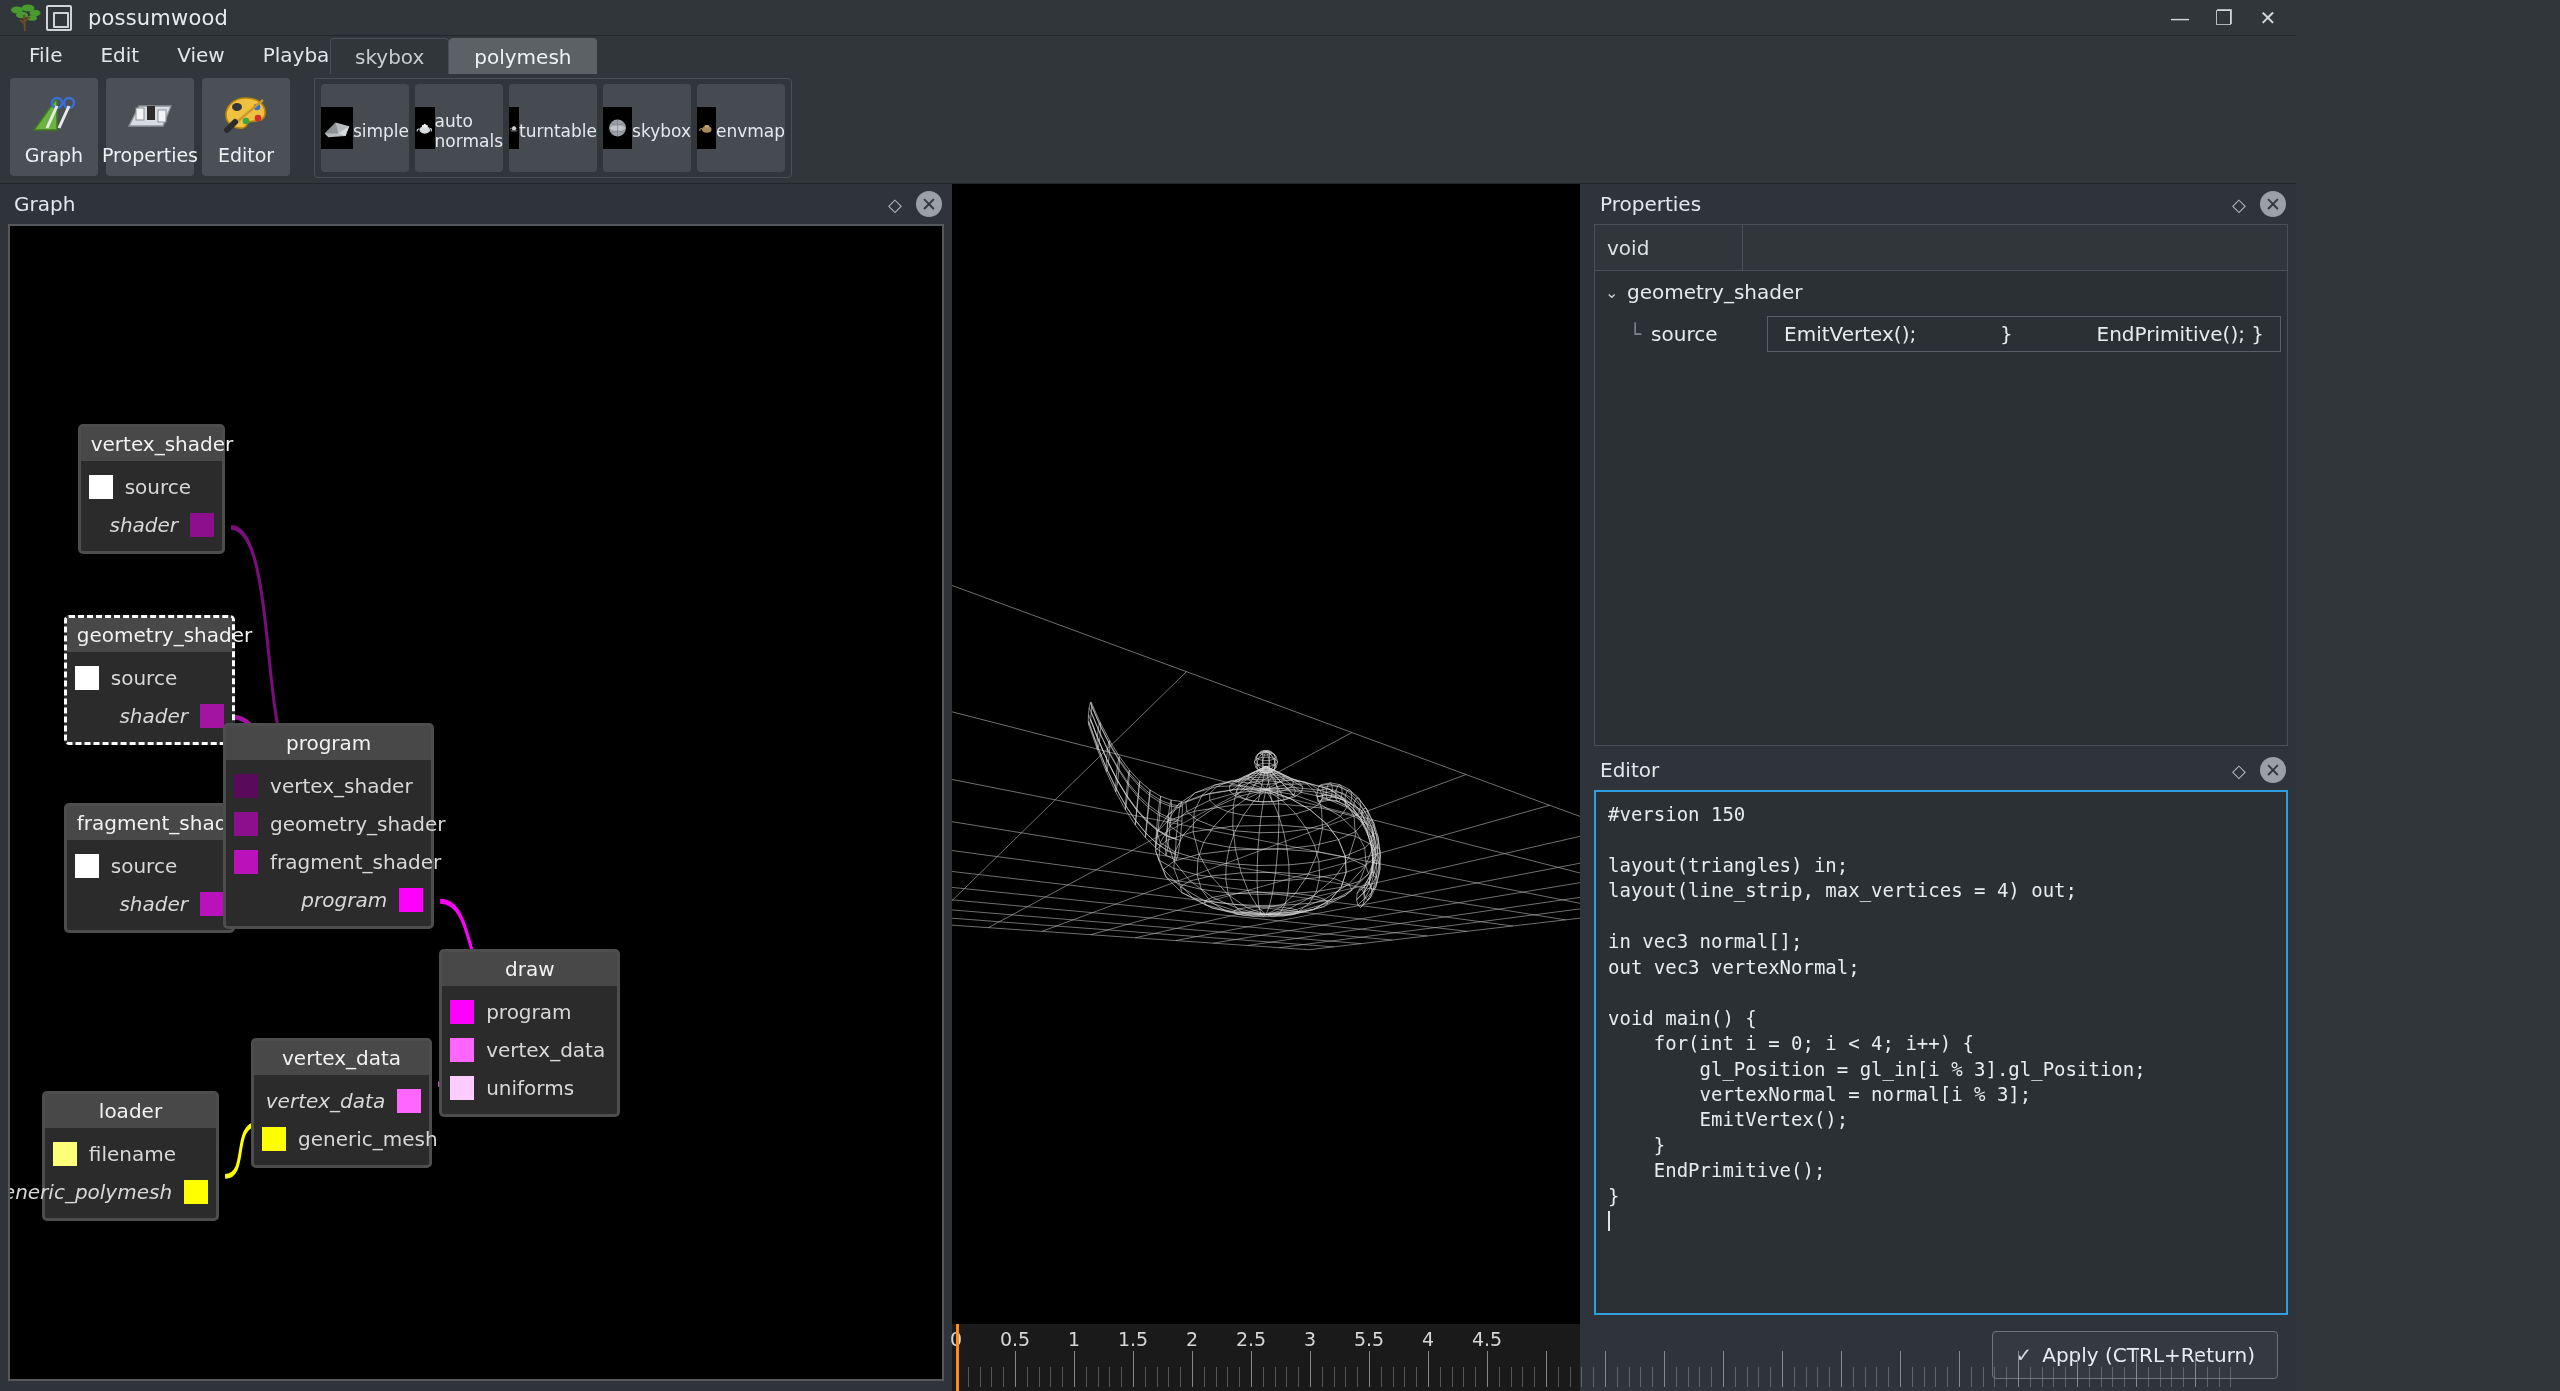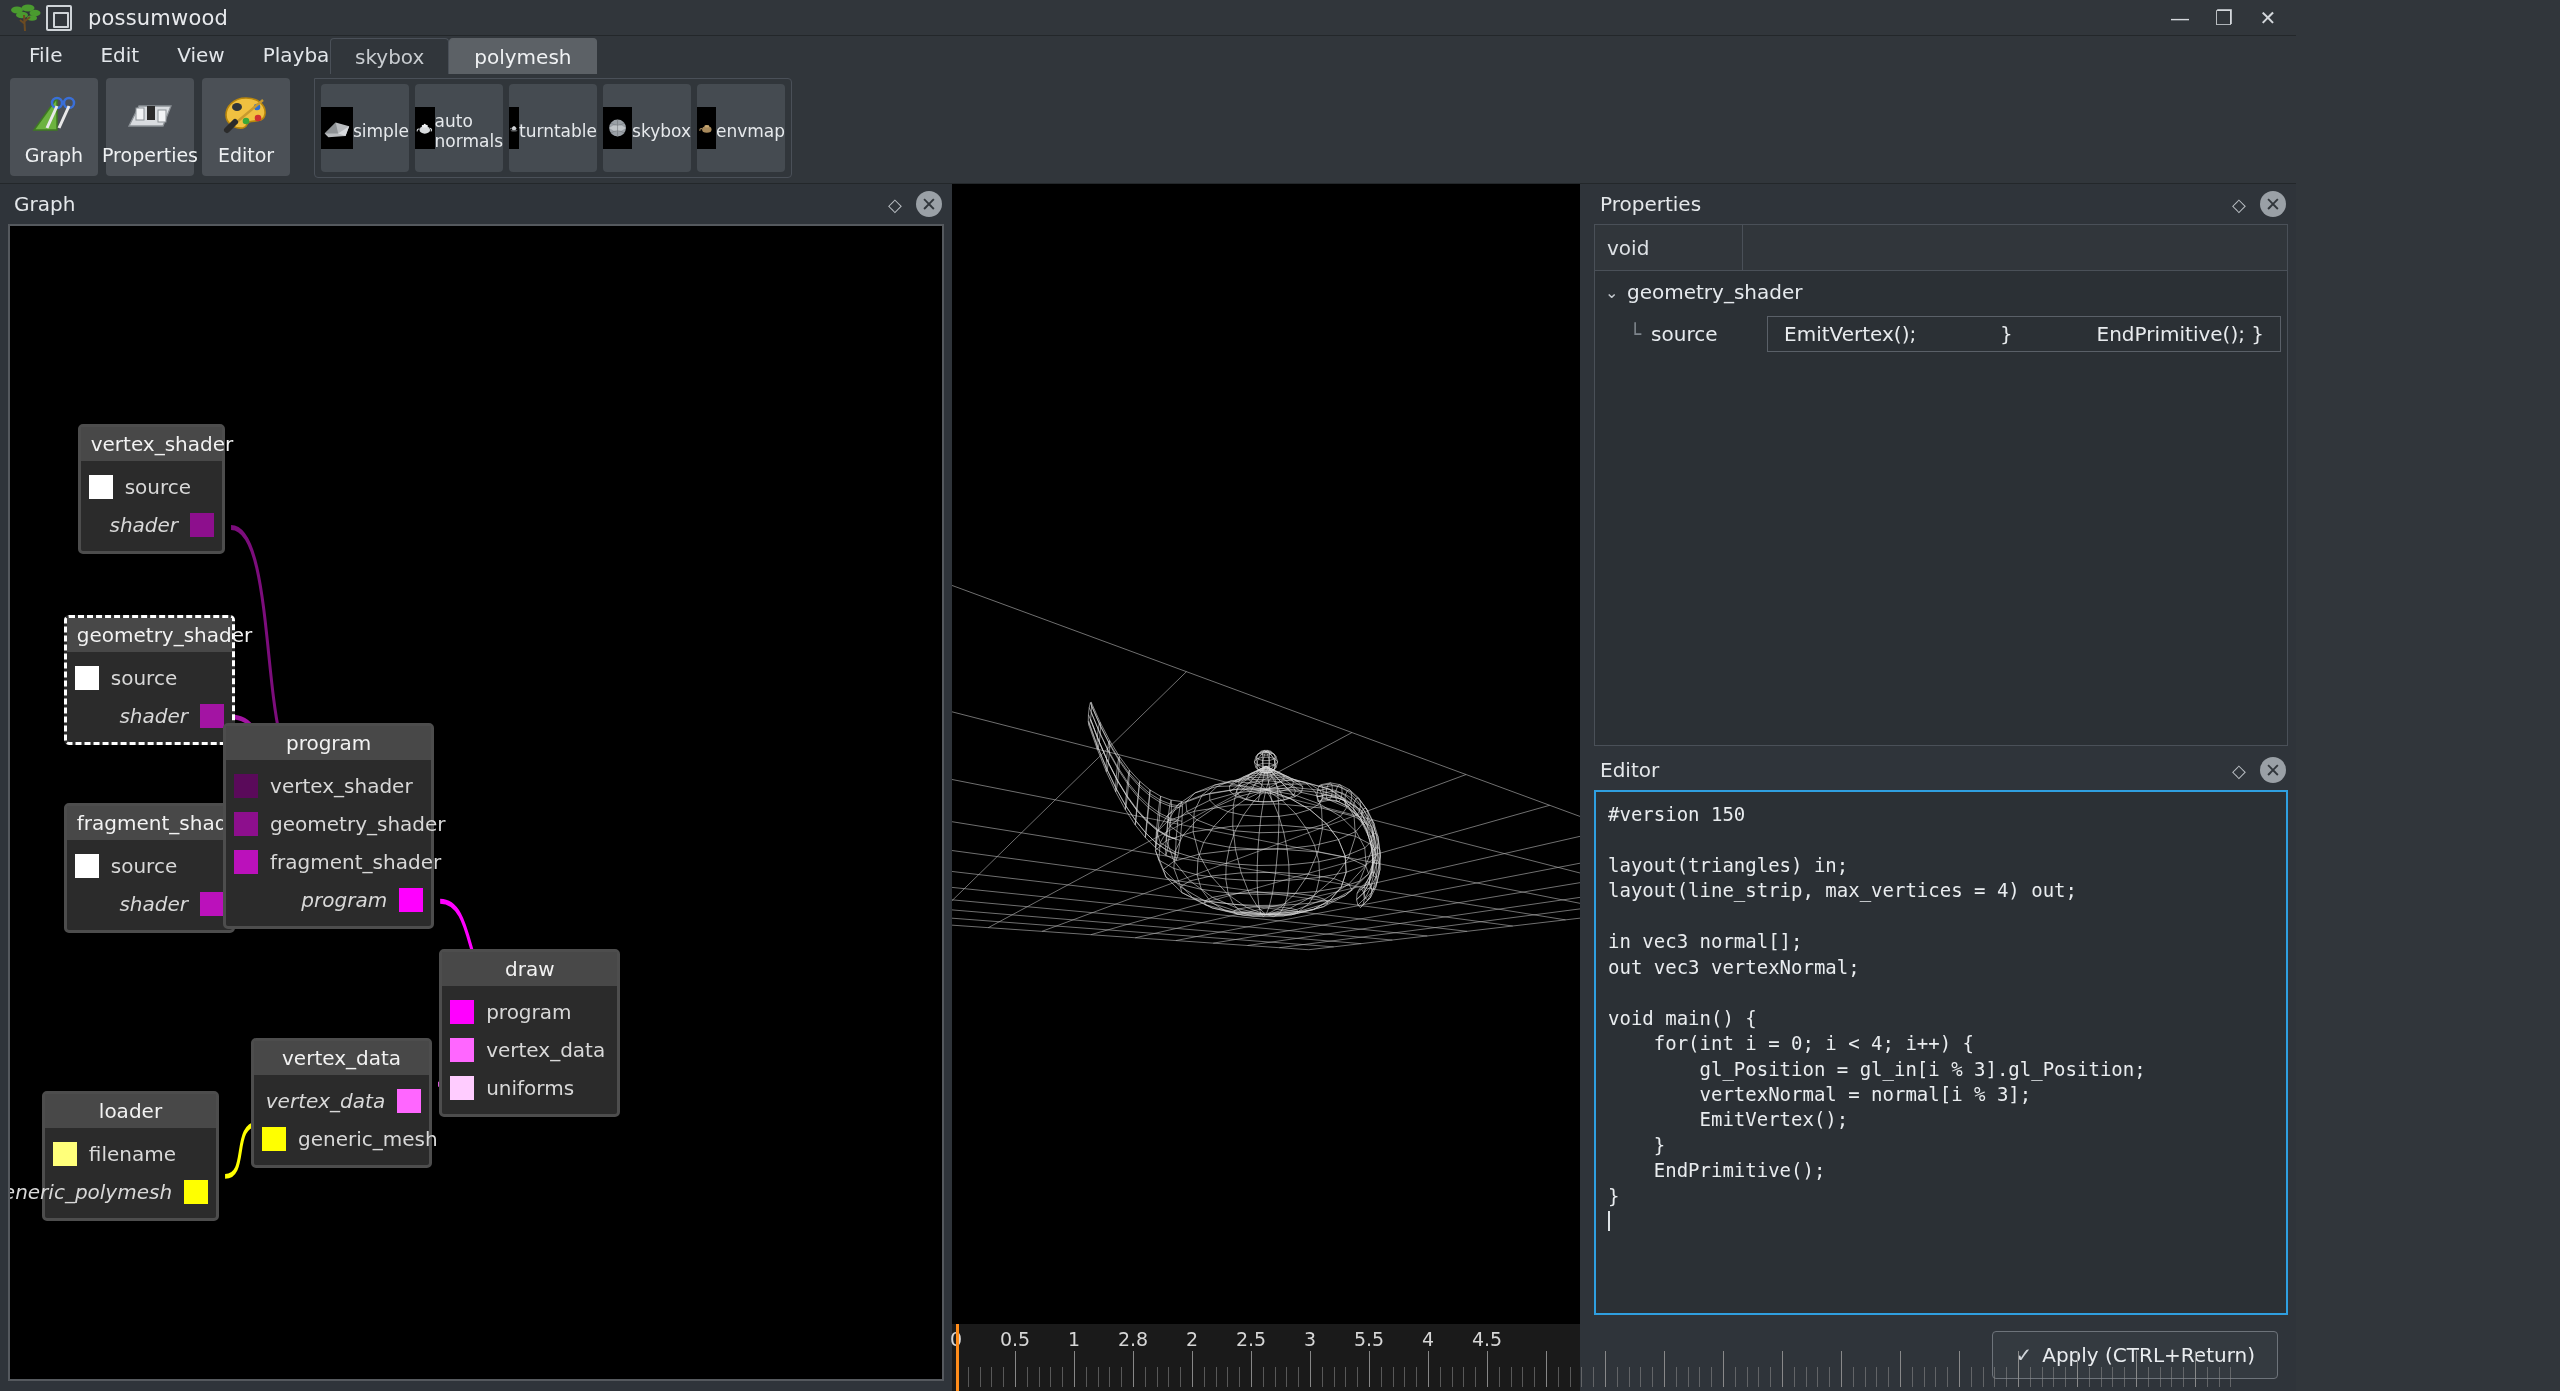--- a/index.html
+++ b/index.html
@@ -1682,21 +1682,21 @@
               <line x1="521.3" y1="614.0" x2="518.5" y2="612.6"></line>
               <line x1="518.5" y1="612.6" x2="517.2" y2="606.2"></line>
             </g>
         </svg>
       </div>
       <div class="timeline">
         <div id="tl-content">
             <div class="tl-label" style="left: 4px;">0</div>
             <div class="tl-label" style="left: 63px;">0.5</div>
             <div class="tl-label" style="left: 122px;">1</div>
-            <div class="tl-label" style="left: 181px;">2.8</div>
+            <div class="tl-label" style="left: 181px;">1.5</div>
             <div class="tl-label" style="left: 240px;">2</div>
             <div class="tl-label" style="left: 299px;">2.5</div>
             <div class="tl-label" style="left: 358px;">3</div>
             <div class="tl-label" style="left: 417px;">5.5</div>
             <div class="tl-label" style="left: 476px;">4</div>
             <div class="tl-label" style="left: 535px;">4.5</div>
             <div class="tl-tick" style="left: 4px; height: 36px; opacity: 0.95;"></div>
             <div class="tl-tick" style="left: 15.8px; height: 20px; opacity: 0.55;"></div>
             <div class="tl-tick" style="left: 27.6px; height: 20px; opacity: 0.55;"></div>
             <div class="tl-tick" style="left: 39.4px; height: 20px; opacity: 0.55;"></div>

